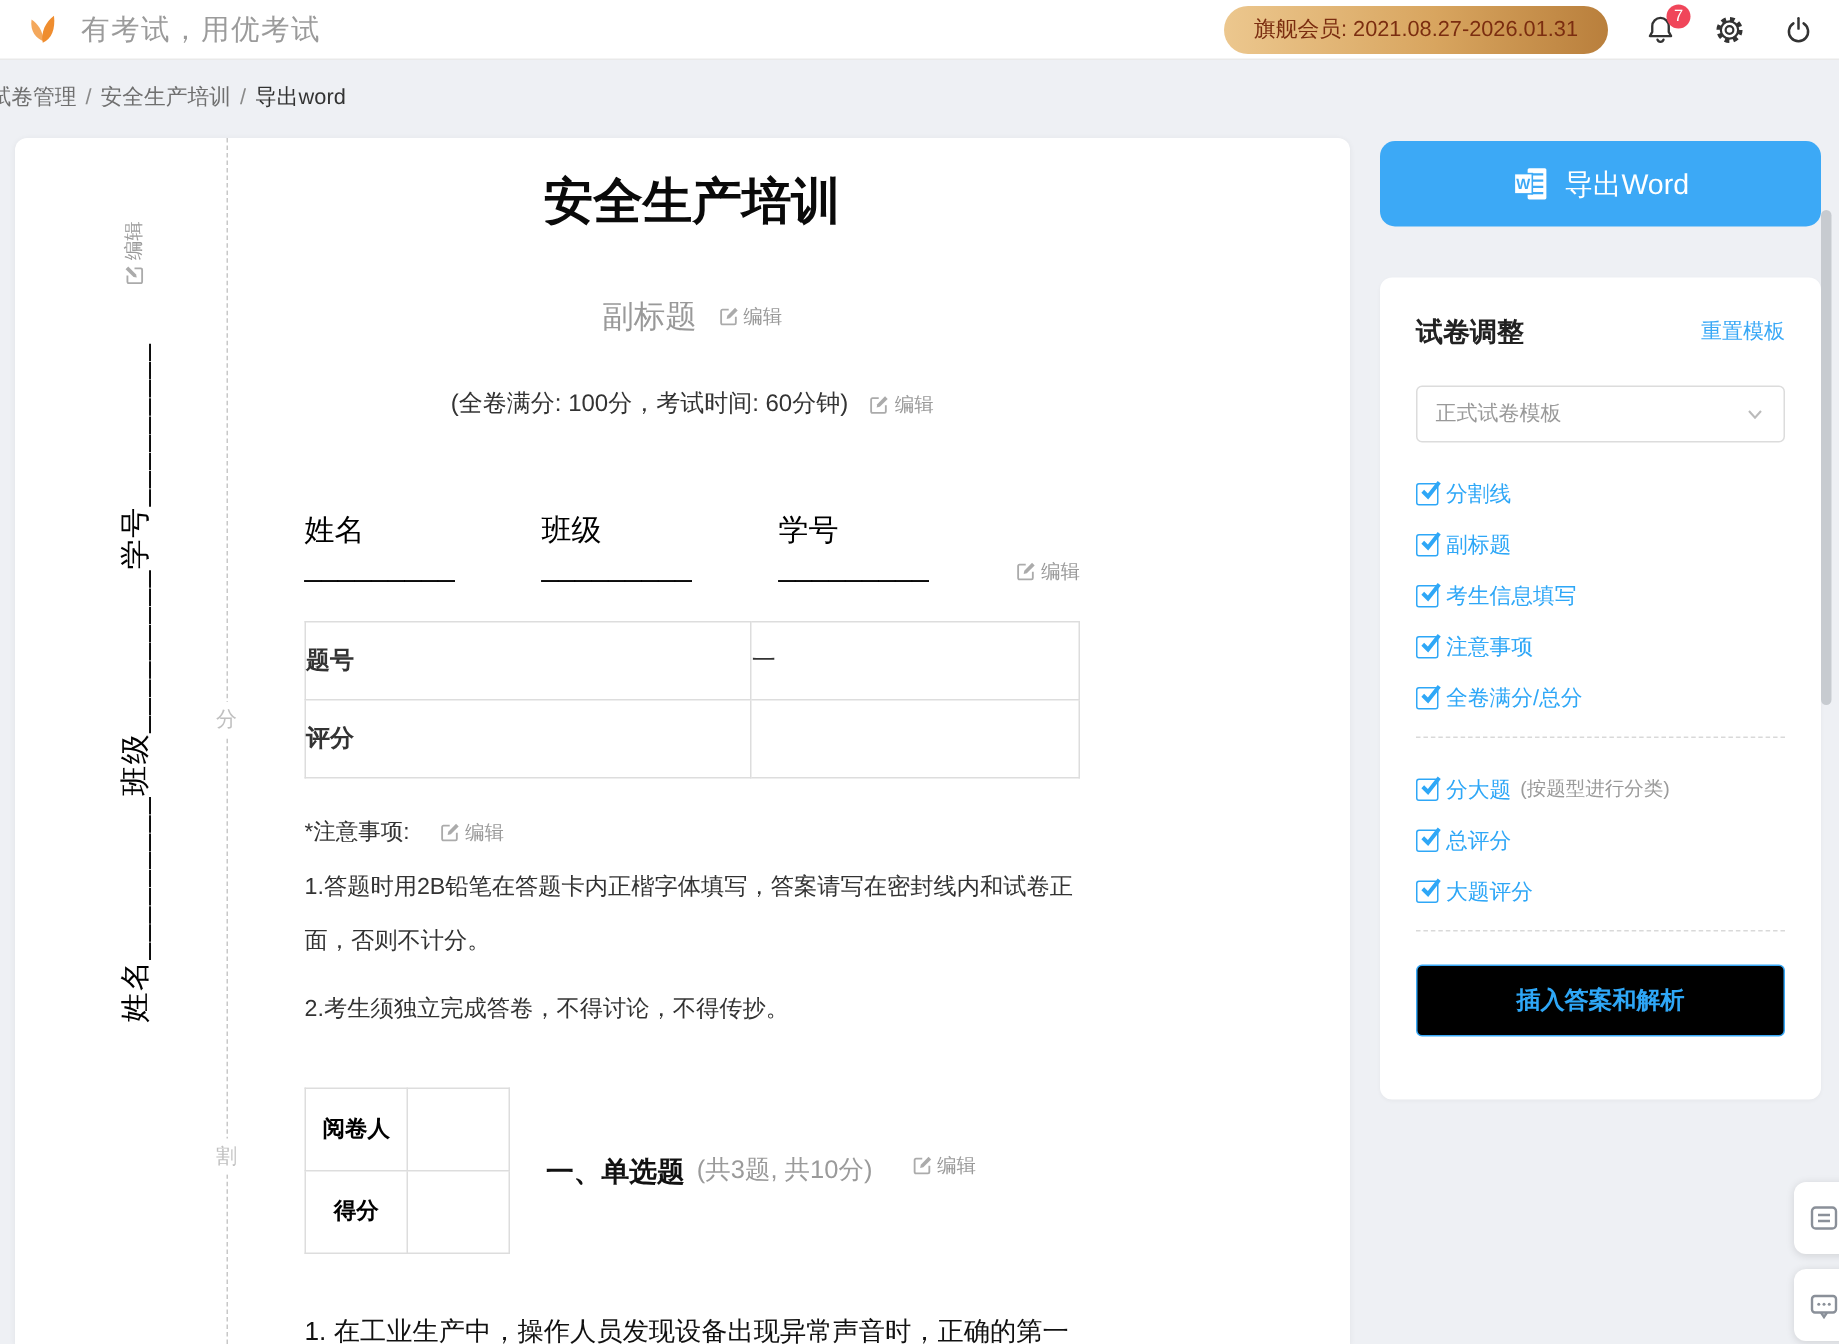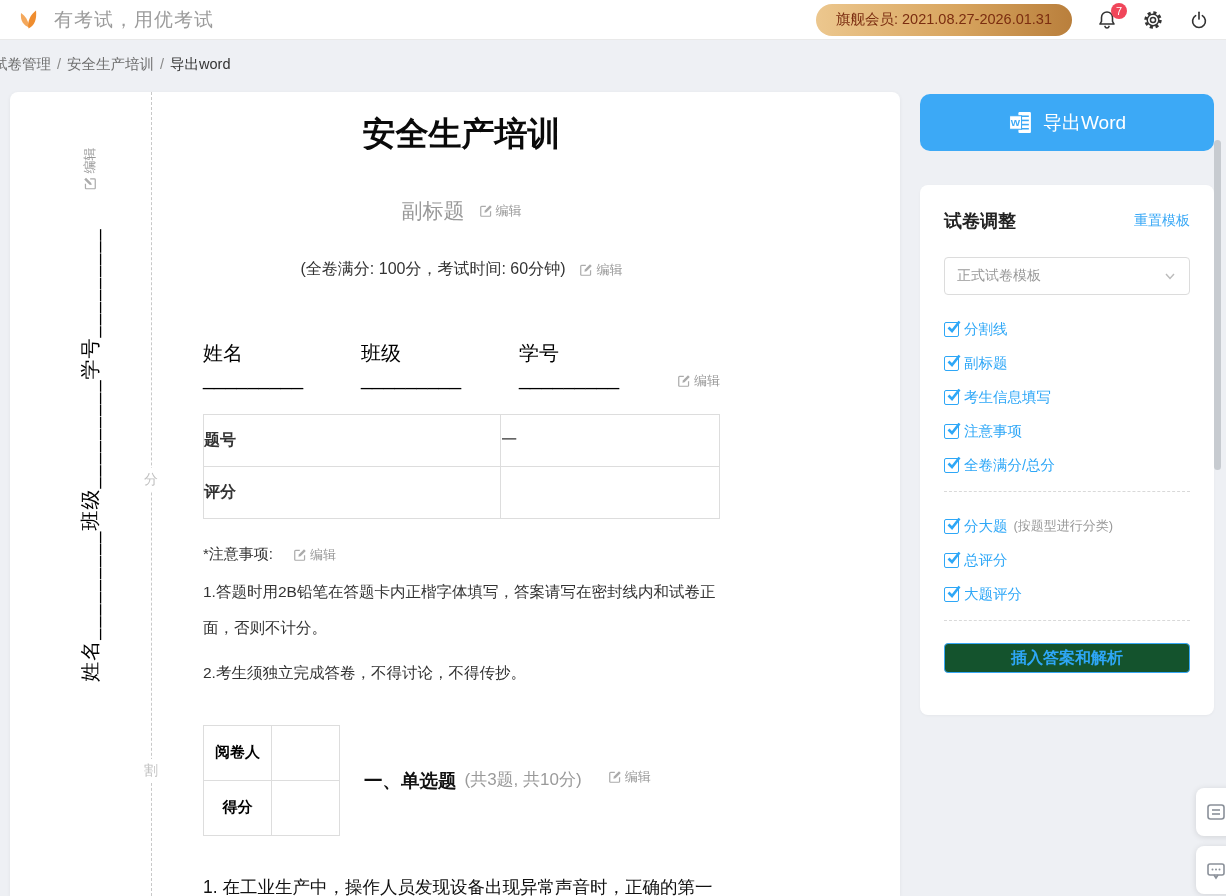--- a/index.html
+++ b/index.html
@@ -80,21 +80,21 @@
   .reset-link { font-size:14px; color:#38a8f6; cursor:pointer; }
   .tpl-select { margin-top:24px; height:38px; border:1px solid #dcdcdc; border-radius:4px; padding:0 12px;
     display:flex; align-items:center; justify-content:space-between; color:#999; font-size:14px; background:#fff; cursor:pointer;gap:24px; }
   .checklist { margin-top:24px; }
   .check-row { display:flex; align-items:center; height:20px; margin-bottom:14px; cursor:pointer; }
   .cbx { position:relative; width:15px; height:15px; border:1.5px solid #2ea7f7; border-radius:2px; background:#fff; margin-right:5px; }
   .cbx svg { position:absolute; left:0px; top:-3px; overflow:visible; }
   .cbx-label { font-size:14.5px; color:#2ea7f7; }
   .cbx-suffix { font-size:13px; color:#9a9a9a; margin-left:6px; }
   .dash-divider { border-top:1px dashed #d9d9d9; margin:16px 0 24px; }
-  .insert-btn { margin-top:22px; width:100%; height:30px; background:#14532d; border:1px solid #38a8f6;
+  .insert-btn { margin-top:22px; width:100%; height:48px; background:#000000; border:1px solid #38a8f6;
     border-radius:4px; color:#2ea7f7; font-size:16px; font-weight:700; cursor:pointer; }
 
   
   .scroll-thumb { position:absolute; left:1214px; top:140px; width:7px; height:330px; background:#c7cbd0; border-radius:4px; }
   .float-btn { position:absolute; left:1196px; width:46px; height:48px; background:#fff; border-radius:8px;
     box-shadow:0 1px 6px rgba(0,0,0,.12); display:flex; align-items:center; padding-left:9px; cursor:pointer; }
   .float-btn.doc { top:788px; }
   .float-btn.chat { top:846px; }
 </style>
 </head>

